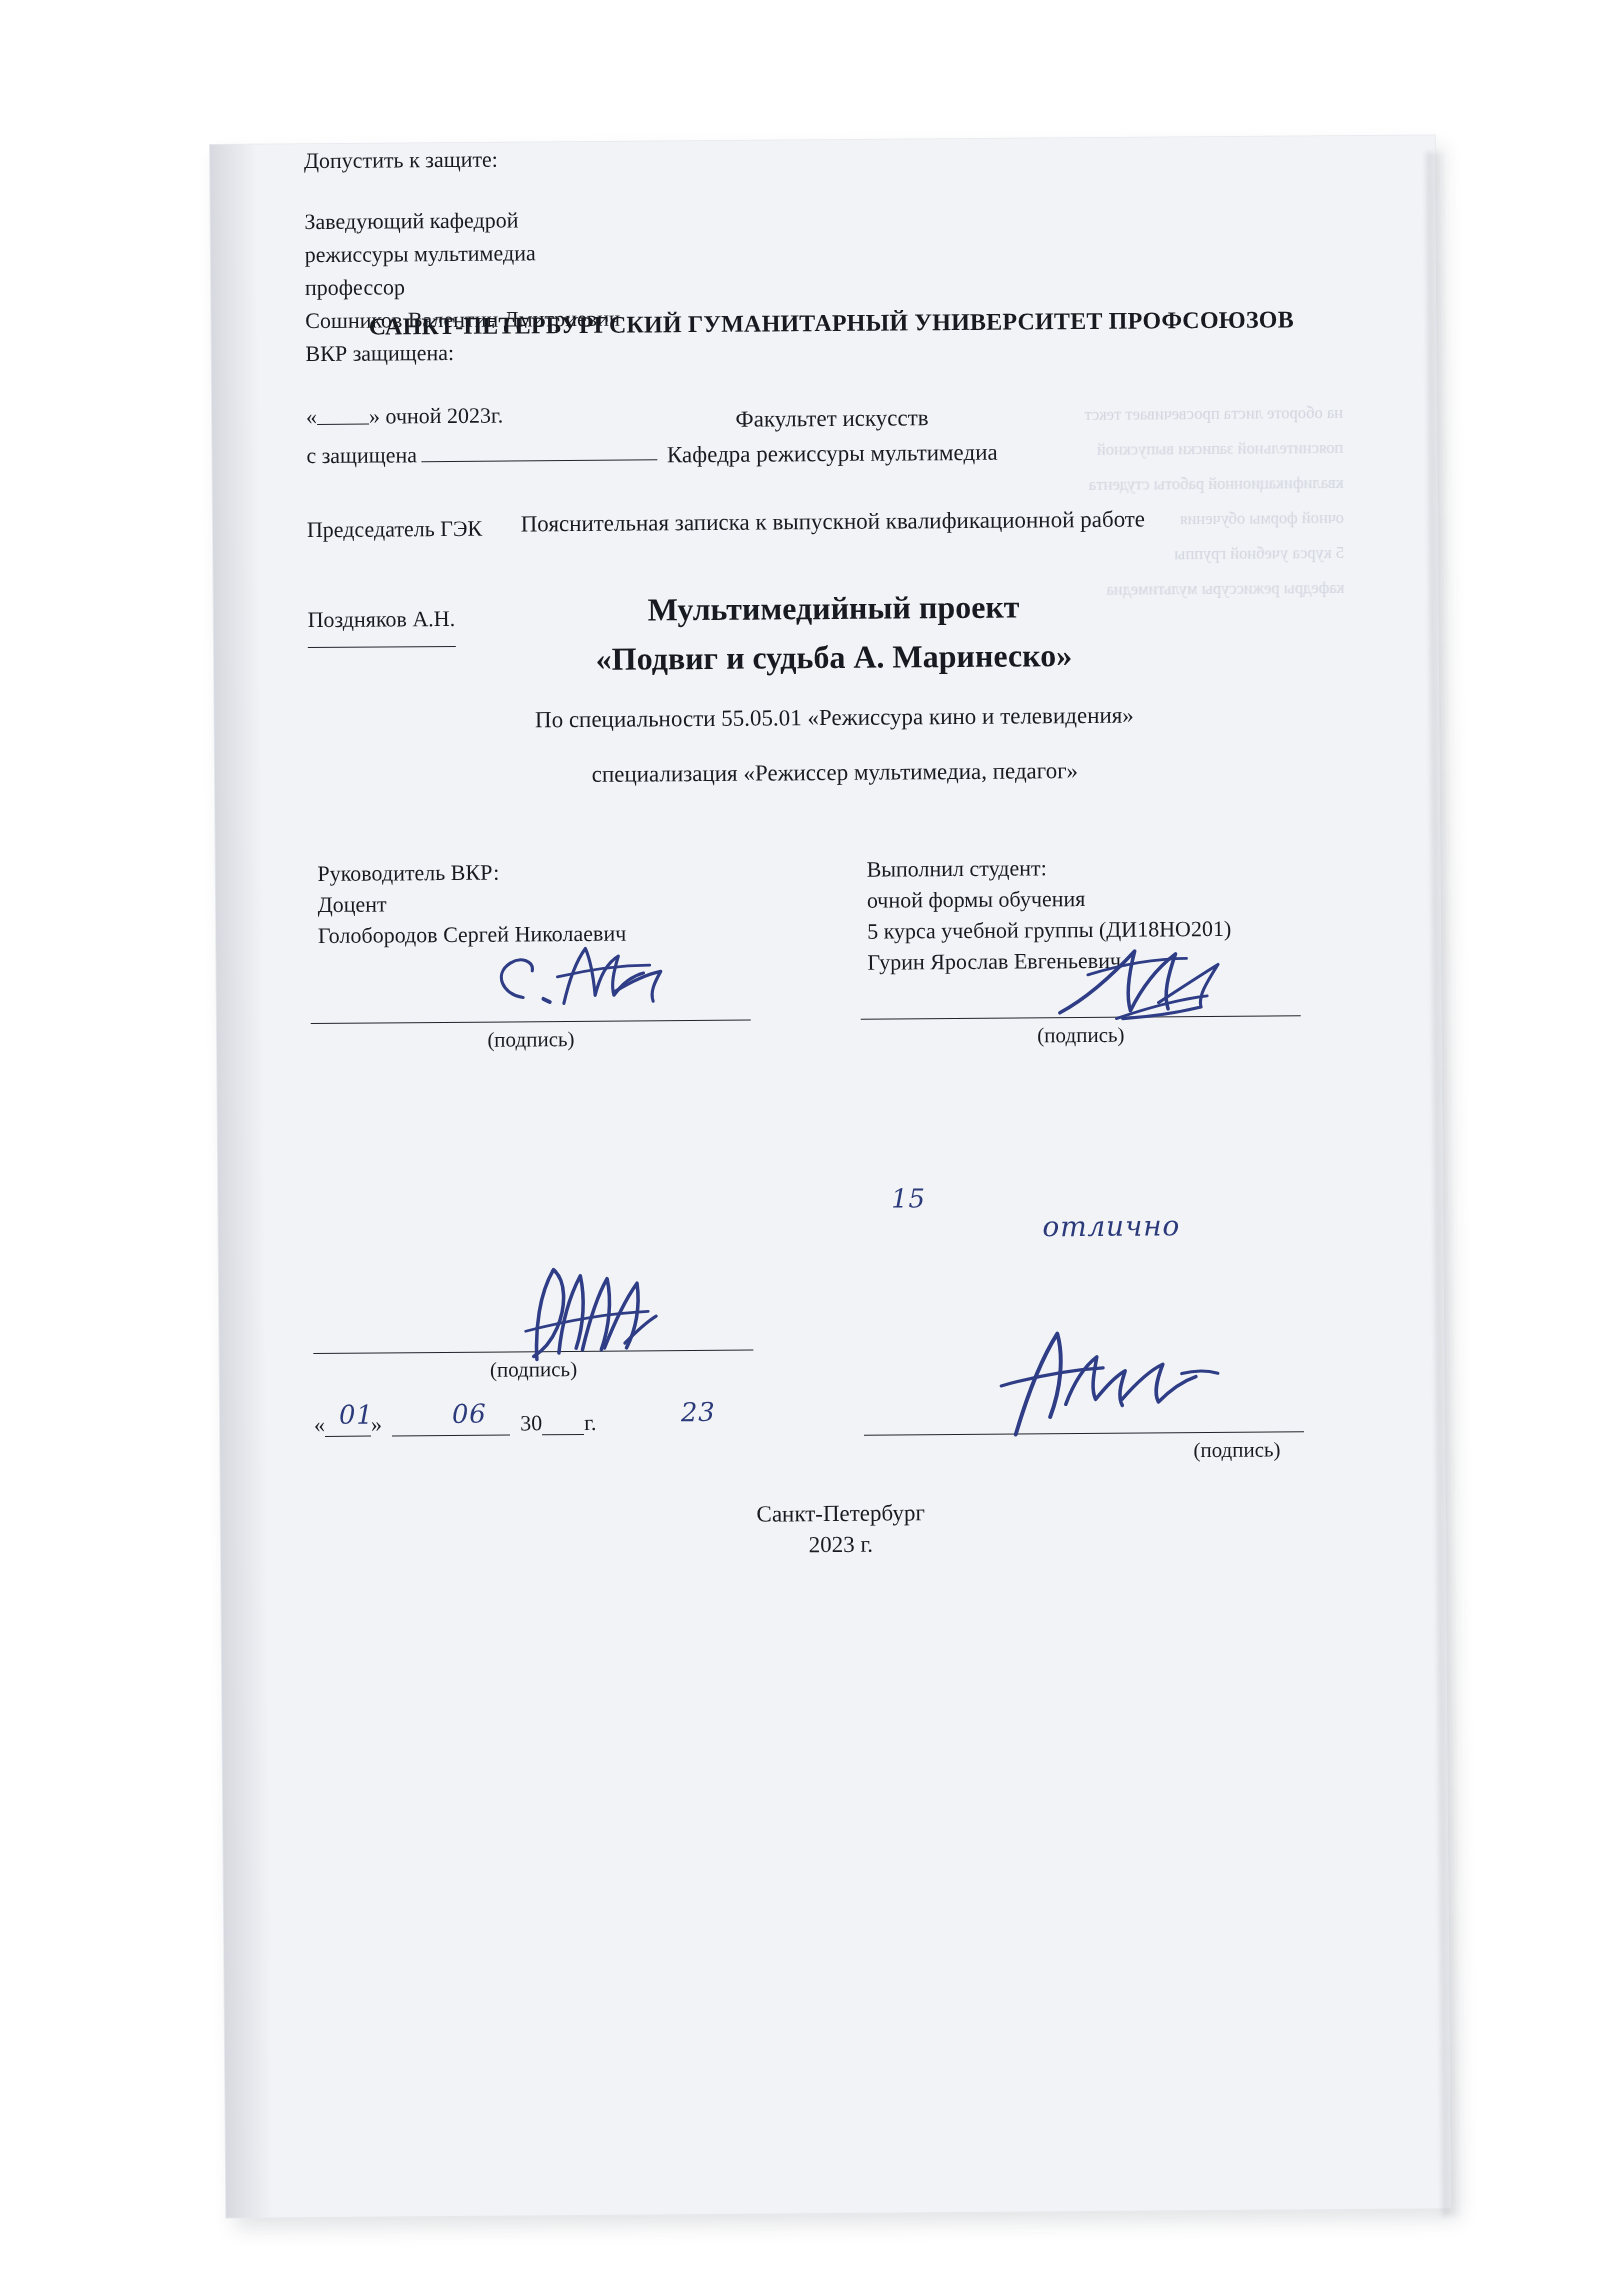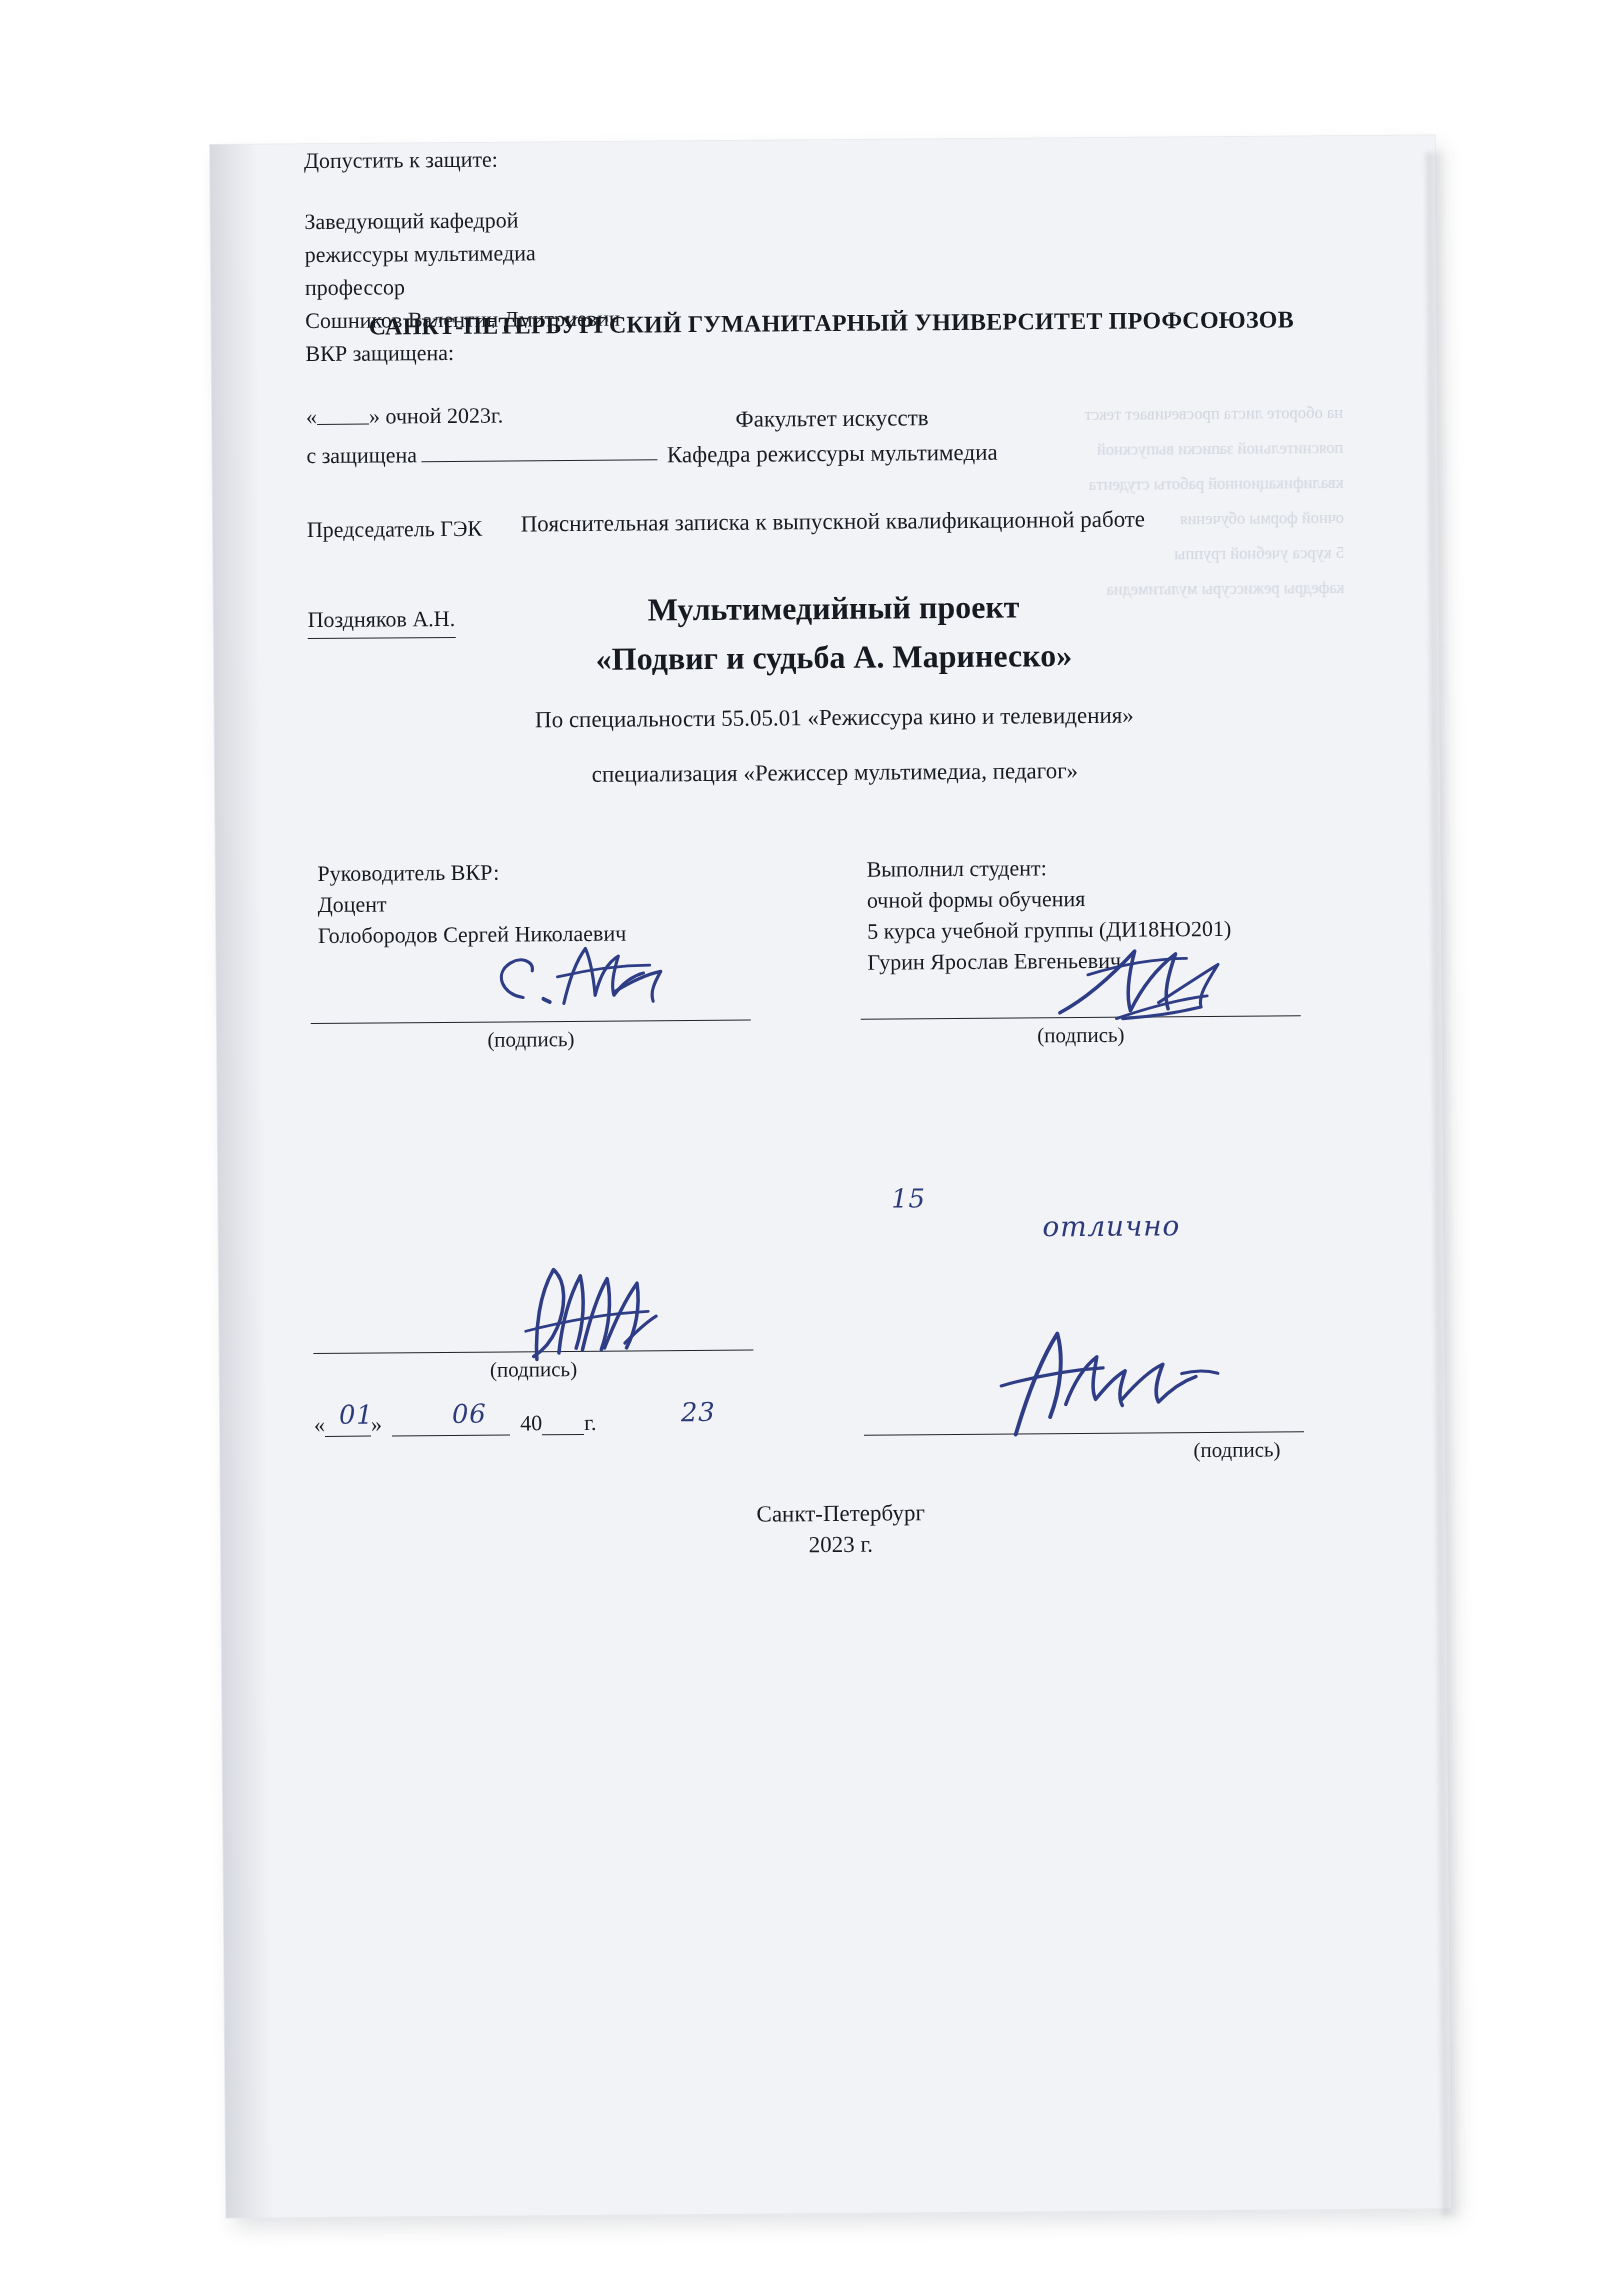--- a/index.html
+++ b/index.html
@@ -201,21 +201,21 @@
   }
   .chair {
     margin-top: 41px;
     font-size: 22px;
   }
   .chair-name {
     margin-top: 57px;
     font-size: 22px;
     border-bottom: 1.6px solid #20242c;
     display: inline-block;
-    padding-bottom: 2px;
+    padding-bottom: 11px;
   }
 
   .sig-left2  { left: 0px;   top: 1209px; }
   .sig-right2 { left: 550px; top: 1295px; }
 
   .date-row {
     position: absolute;
     left: 0px;
     top: 1268px;
     font-size: 22px;
@@ -341,21 +341,21 @@
       </div>
 
       <div class="sig-block sig-left2">
         <div class="sig-line"></div>
         <div class="sig-caption">(подпись)</div>
       </div>
 
       <div class="date-row">
         <span>«</span><span class="date-cell dc-day" style="color:transparent">01</span><span>»</span>
         <span class="date-cell dc-month" style="color:transparent">06</span>
-        <span>40</span><span class="date-cell dc-year" style="color:transparent">23</span><span>г.</span>
+        <span>30</span><span class="date-cell dc-year" style="color:transparent">23</span><span>г.</span>
       </div>
 
       <div class="sig-block sig-right2">
         <div class="sig-line"></div>
         <div class="sig-caption" style="text-align:right; padding-right:23.6px;">(подпись)</div>
       </div>
 
       <div class="city">
         <div>Санкт-Петербург</div>
         <div>2023 г.</div>

